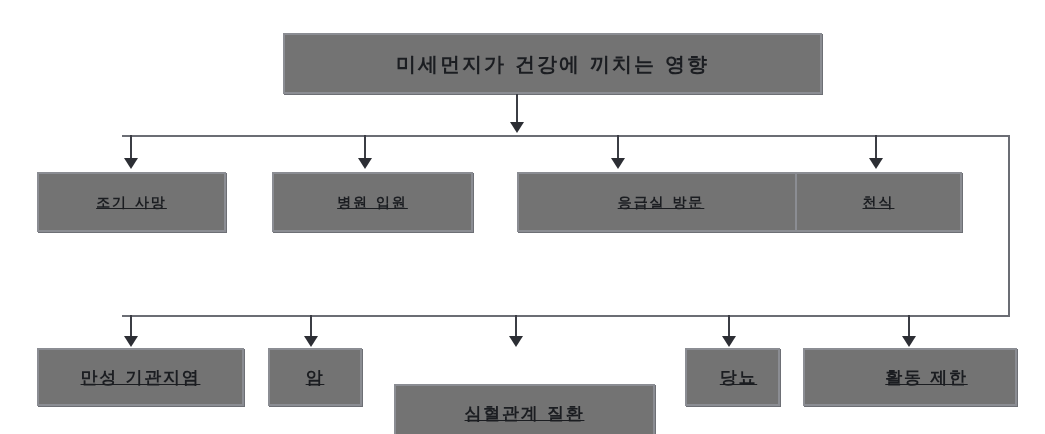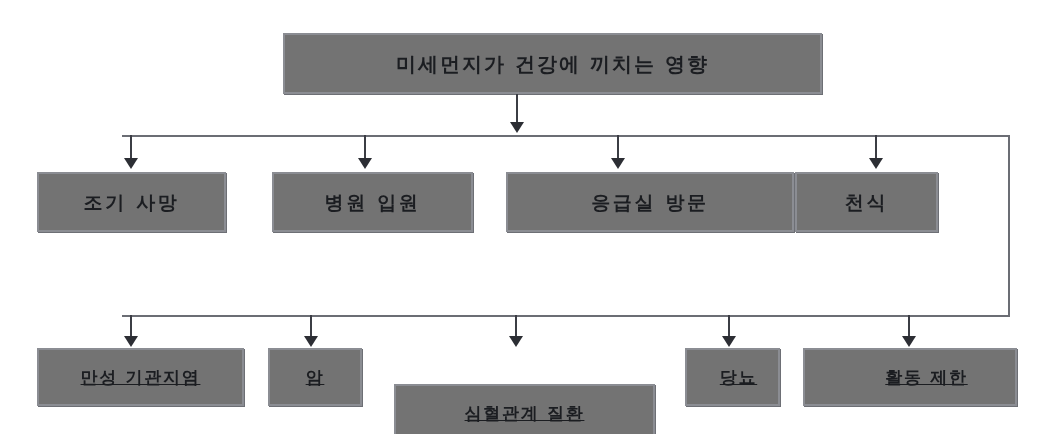--- a/index.html
+++ b/index.html
@@ -29,21 +29,21 @@
     justify-content: center;
   }
   .node .label {
     font-weight: bold;
     color: #1b1d21;
     letter-spacing: 0.06em;
     white-space: nowrap;
     line-height: 1;
   }
   .node.root .label { font-size: 20px; letter-spacing: 0.10em; }
-  .node.lvl2 .label { font-size: 19px; letter-spacing: 0.14em; }
+  .node.lvl2 .label { font-size: 14px; letter-spacing: 0.14em; text-decoration: underline; }
   .node.lvl3 .label { font-size: 17px; letter-spacing: 0.10em; text-decoration: underline; }
 
   
   .hline {
     position: absolute;
     height: 0;
     border-top: 2px solid #4a4c53;
     box-sizing: border-box;
   }
   .hline.light { border-top-color: #6b6d74; }
@@ -90,25 +90,25 @@
   <div class="arrow" style="left:869px; top:158px;"></div>
 
   <div class="node lvl2" style="left:37px; top:172px; width:189px; height:60px;">
     <span class="label">조기 사망</span>
   </div>
 
   <div class="node lvl2" style="left:272px; top:172px; width:201px; height:60px;">
     <span class="label">병원 입원</span>
   </div>
 
-  <div class="node lvl2" style="left:506px; top:172px; width:288px; height:60px;">
+  <div class="node lvl2" style="left:517px; top:172px; width:288px; height:60px;">
     <span class="label">응급실 방문</span>
   </div>
 
-  <div class="node lvl2" style="left:795px; top:172px; width:143px; height:60px;">
+  <div class="node lvl2" style="left:795px; top:172px; width:167px; height:60px;">
     <span class="label">천식</span>
   </div>
 
   <div class="vline light" style="left:1008px; top:135px; height:182px;"></div>
 
   <div class="hline light" style="left:122px; top:315px; width:888px;"></div>
 
   <div class="vline" style="left:130px; top:315px; height:24px;"></div>
   <div class="arrow" style="left:124px; top:336px;"></div>
 

